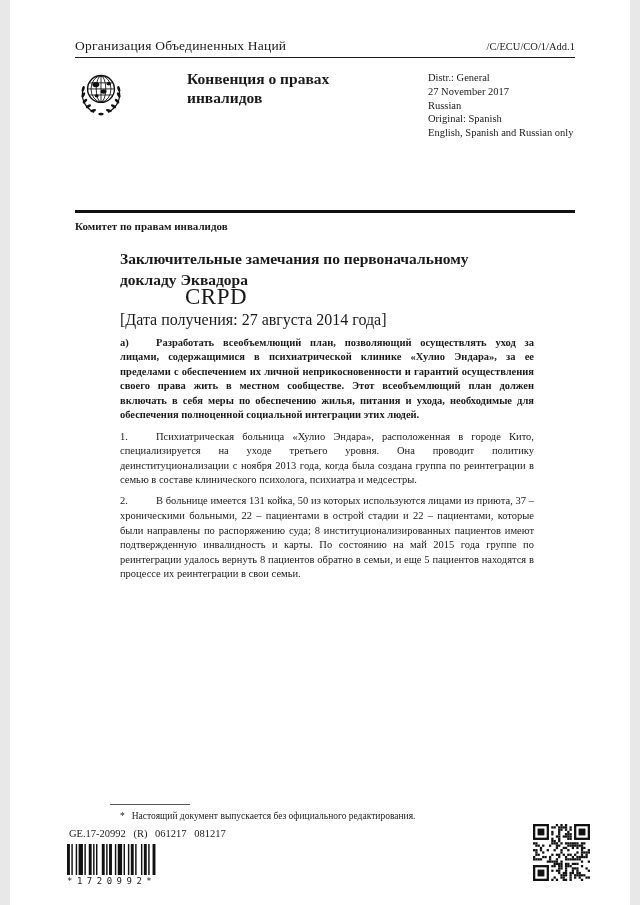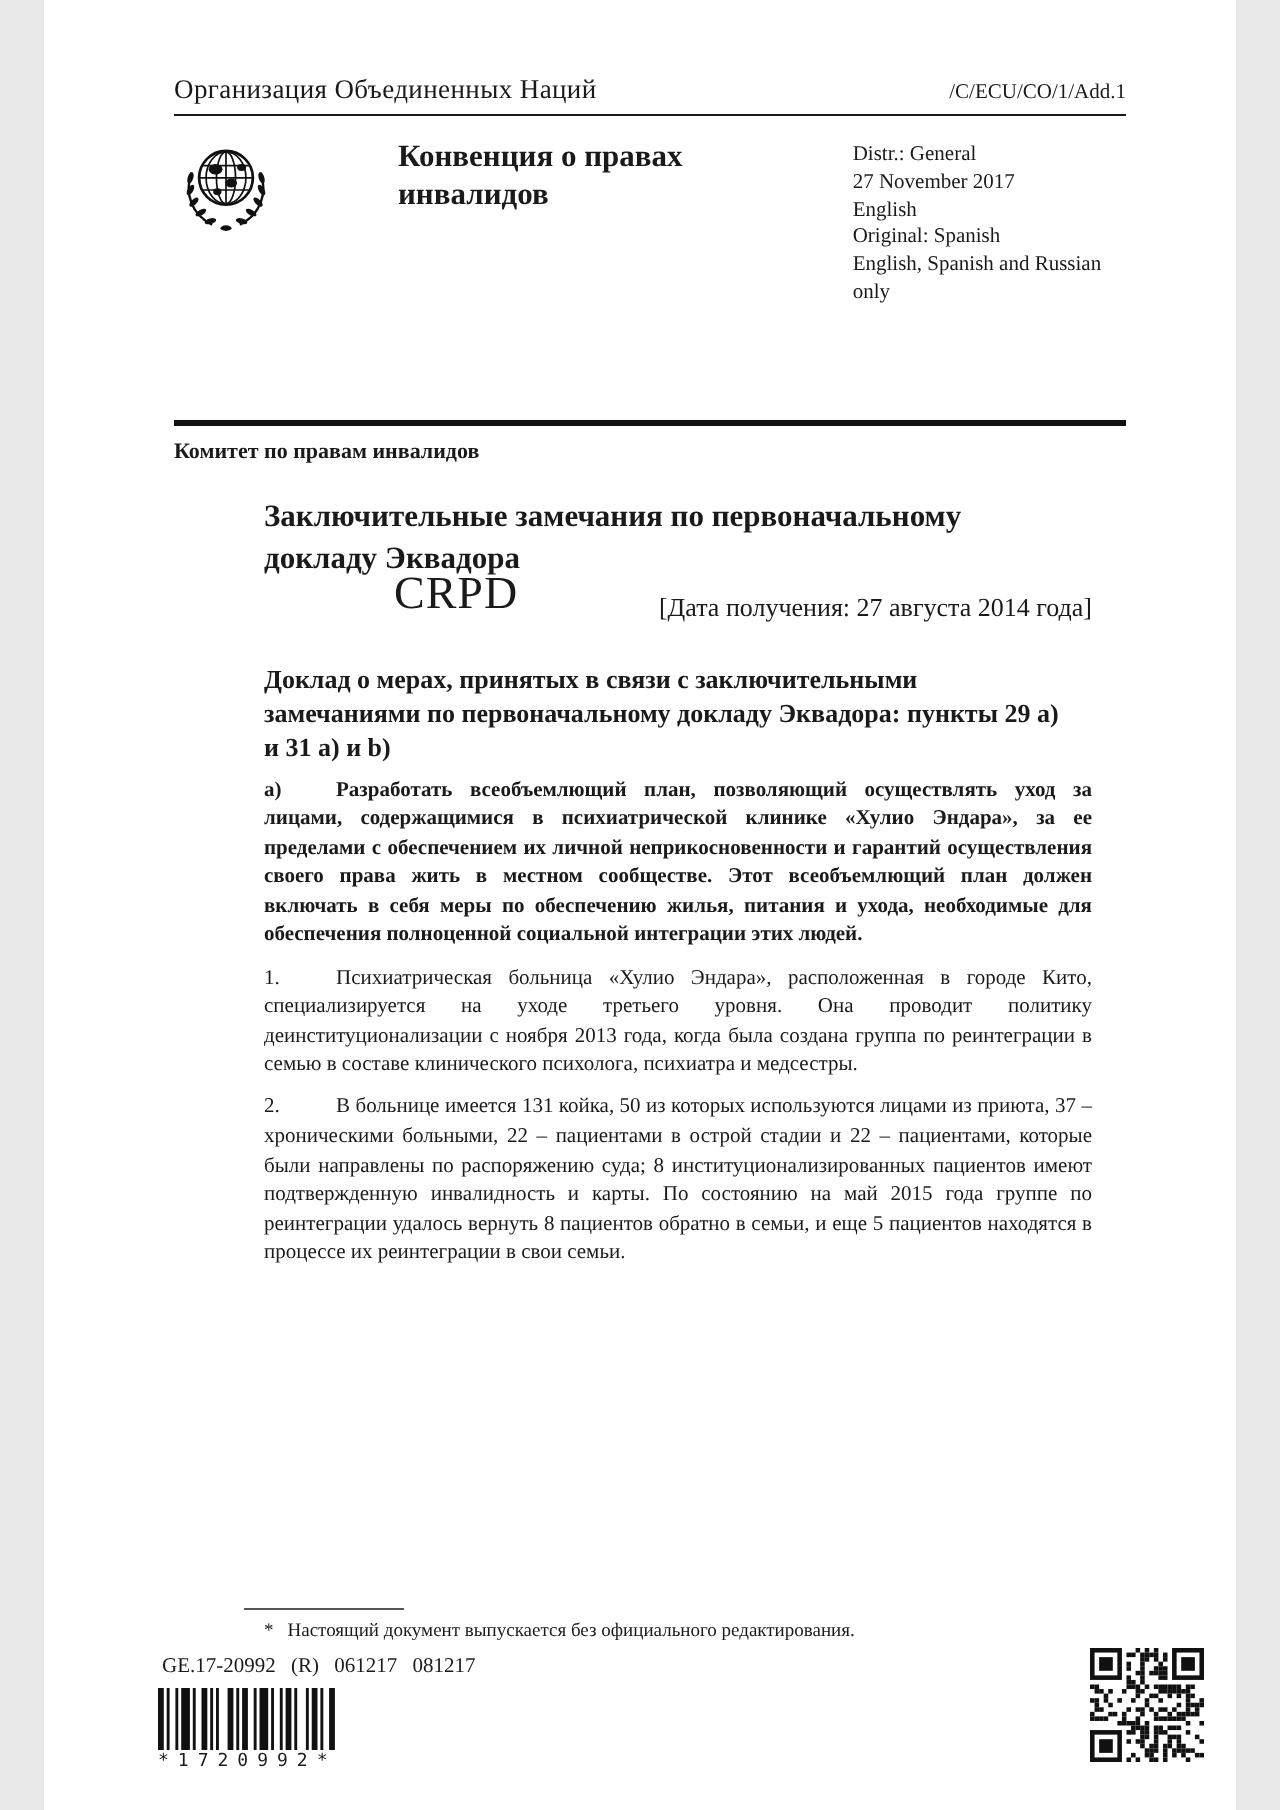--- a/index.html
+++ b/index.html
@@ -4,20 +4,21 @@
 <style>
   html,body{margin:0;padding:0;background:#e8e8e8;}
   .page{
     position:relative;
     width:596px;height:905px;
     background:#ffffff;
     font-family:"Liberation Serif", serif;
     color:#1a1a1a;
     overflow:hidden;
     margin:0 auto;
+    padding-left:24px;
   }
   
   .header{position:absolute;left:65px;right:55px;top:36px;}
   .header-top{display:flex;justify-content:space-between;align-items:baseline;
     border-bottom:1.5px solid #1a1a1a;padding-bottom:3px;}
   .org-name{font-size:13.5px;letter-spacing:.2px;}
   .doc-symbol{white-space:nowrap;}
   .doc-symbol .main{font-size:23px;letter-spacing:.5px;}
   .doc-symbol .suffix{font-size:10.5px;}
   .header-info{display:flex;margin-top:7px;height:146px;gap:48px;}
@@ -26,21 +27,21 @@
     width:210px;padding-top:4px;}
   .distr-block{margin-left:auto;width:160px;font-size:10.5px;line-height:13.8px;padding-top:6px;}
   .thick-rule{position:absolute;left:65px;right:55px;top:210px;height:2.5px;background:#111;}
   .committee{position:absolute;left:65px;top:220px;font-weight:bold;font-size:11px;}
   
   .main{position:absolute;left:110px;top:248px;width:414px;}
   .title1{font-weight:bold;font-size:15.5px;line-height:21px;width:400px;}
   .addendum{font-weight:bold;font-size:11px;margin-top:12px;}
   .title2{font-weight:bold;font-size:15.5px;line-height:21px;width:400px;margin-top:14px;}
   .fn-marker{font-size:10px;vertical-align:6px;}
-  .recv-date{font-size:13px;text-align:right;margin-top:6px;}
+  .recv-date{font-size:16px;text-align:left;margin-top:21px;}
   .heading3{font-weight:bold;font-size:13px;line-height:17px;width:400px;margin-top:19px;}
   .point29{font-weight:bold;font-size:10.5px;margin-top:11px;}
   p.para{font-size:10.5px;line-height:14.6px;text-align:justify;margin:6.5px 0 0 0;}
   p.para.bold{font-weight:bold;}
   .plabel{display:inline-block;width:36px;}
   
   .footnote-sep{position:absolute;left:100px;top:804px;width:80px;border-top:1px solid #555;}
   .footnote{position:absolute;left:110px;top:811px;font-size:9.5px;}
   .footnote .fnm{margin-right:7px;}
   .ge-number{position:absolute;left:59px;top:828px;font-size:10.5px;word-spacing:5px;}
@@ -101,34 +102,33 @@
           <ellipse cx="48.5" cy="39" rx="1.6" ry="3.4" transform="rotate(-45 48.5 39)"></ellipse>
           <ellipse cx="44.5" cy="45" rx="1.6" ry="3.4" transform="rotate(-60 44.5 45)"></ellipse>
           <ellipse cx="39" cy="50" rx="1.6" ry="3.4" transform="rotate(-75 39 50)"></ellipse>
           <ellipse cx="30" cy="54" rx="3.2" ry="1.6"></ellipse>
         </g>
       </svg>
       <div class="conv-title">Конвенция о правах инвалидов</div>
       <div class="distr-block">
         <div>Distr.: General</div>
         <div>27 November 2017</div>
-        <div>English</div>
+        <div>Russian</div>
         <div>Original: Spanish</div>
         <div>English, Spanish and Russian only</div>
       </div>
     </div>
   </div>
 
   <div class="thick-rule"></div>
   <div class="committee">Комитет по правам инвалидов</div>
 
   <div class="main">
     <div class="title1">Заключительные замечания по первоначальному докладу Эквадора</div>
     <div class="recv-date">[Дата получения: 27 августа 2014 года]</div>
-    <div class="heading3">Доклад о мерах, принятых в связи с заключительными замечаниями по первоначальному докладу Эквадора: пункты 29 a) и 31 a) и b)</div>
     <p class="para bold"><span class="plabel">а)</span><span>Разработать всеобъемлющий план, позволяющий осуществлять уход за лицами, содержащимися в психиатрической клинике «Хулио Эндара», за ее пределами с обеспечением их личной неприкосновенности и гарантий осуществления своего права жить в местном сообществе. Этот всеобъемлющий план должен включать в себя меры по обеспечению жилья, питания и ухода, необходимые для обеспечения полноценной социальной интеграции этих людей.</span></p>
     <p class="para"><span class="plabel">1.</span><span>Психиатрическая больница «Хулио Эндара», расположенная в городе Кито, специализируется на уходе третьего уровня. Она проводит политику деинституционализации с ноября 2013 года, когда была создана группа по реинтеграции в семью в составе клинического психолога, психиатра и медсестры.</span></p>
     <p class="para"><span class="plabel">2.</span><span>В больнице имеется 131 койка, 50 из которых используются лицами из приюта, 37 – хроническими больными, 22 – пациентами в острой стадии и 22 – пациентами, которые были направлены по распоряжению суда; 8 институционализированных пациентов имеют подтвержденную инвалидность и карты. По состоянию на май 2015 года группе по реинтеграции удалось вернуть 8 пациентов обратно в семьи, и еще 5 пациентов находятся в процессе их реинтеграции в свои семьи.</span></p>
   </div>
 
   <div class="footnote-sep"></div>
   <div class="footnote"><span class="fnm">*</span><span>Настоящий документ выпускается без официального редактирования.</span></div>
   <div class="ge-number">GE.17-20992 (R) 061217 081217</div>
 
   <div class="barcode-wrap">

